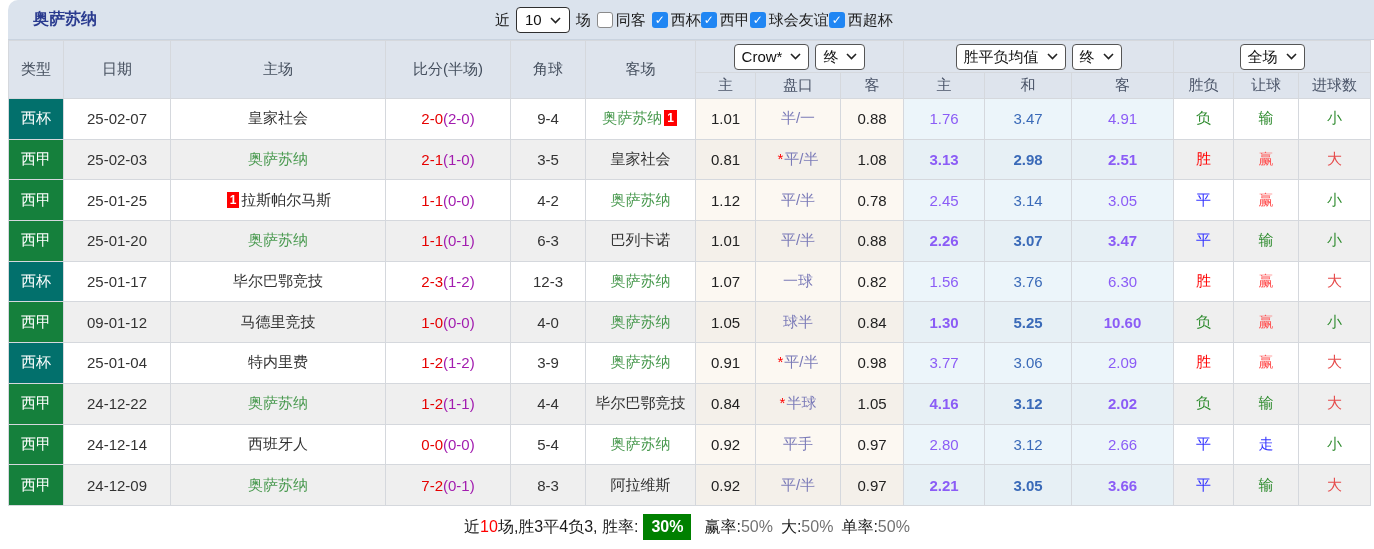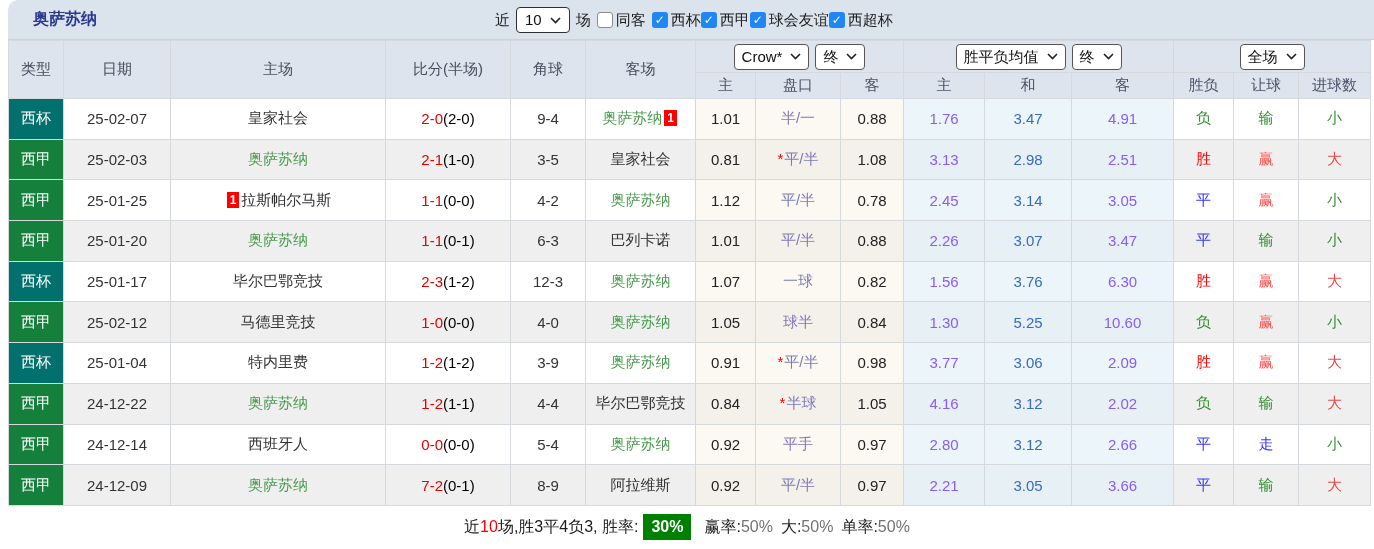--- a/index.html
+++ b/index.html
@@ -50,27 +50,27 @@
   .grp .sel { border-width:1px; border-color:#555; margin:0 3px; padding:2px 7px; }
 
   tbody tr { height:40.7px; }
   tbody td { font-size:15px; color:#333; background:#fff; }
   tbody tr.alt td { background:#efefef; }
 
   td.type { color:#fff; }
   td.odd, td.pan { background:#fcf8f2; }
   tr.alt td.odd, tr.alt td.pan { background:#f4f0ea; }
   td.avg { background:#ecf5fa; color:#8b5cf6; }
-  tr.alt td.avg { background:#e7f0f5; }
+  tr.alt td.avg { background:#e7f0f5;font-weight:bold; }
   td.avg.mid { color:#3a6ab8; }
   td.odd { color:#222; }
   td.pan { color:#7b7bb8; }
   .star { color:#f00; margin-right:1px; }
   .full { color:#e60000; }
-  .half { color:#000000; }
+  .half { color:#a21caf; }
   .name.focus { color:#4a9a50; }
   .badge {
     display:inline-block; background:#f00; color:#fff;
     font-weight:bold; font-size:12px; line-height:16px;
     padding:0 3px; margin:0 2px; vertical-align:1px;
   }
 
   
   .footer {
     height:43px; display:flex; align-items:center; justify-content:center;
@@ -276,21 +276,21 @@
           <td class="odd">0.82</td>
           <td class="avg">1.56</td>
           <td class="avg mid">3.76</td>
           <td class="avg">6.30</td>
           <td class="res" style="color: rgb(255, 0, 0);">胜</td>
           <td class="res" style="color: rgb(255, 82, 82);">赢</td>
           <td class="res" style="color: rgb(230, 76, 76);">大</td>
         </tr>
         <tr class="alt">
           <td class="type" style="background: rgb(21, 128, 60);">西甲</td>
-          <td class="date">25-02-12</td>
+          <td class="date">09-01-12</td>
           <td class="team"><span class="name">马德里竞技</span></td>
           <td class="score"><span class="full">1-0</span><span class="half">(0-0)</span></td>
           <td class="corner">4-0</td>
           <td class="team"><span class="name focus">奥萨苏纳</span></td>
           <td class="odd">1.05</td>
           <td class="pan"><span>球半</span></td>
           <td class="odd">0.84</td>
           <td class="avg">1.30</td>
           <td class="avg mid">5.25</td>
           <td class="avg">10.60</td>
@@ -347,21 +347,21 @@
           <td class="avg">2.66</td>
           <td class="res" style="color: rgb(51, 51, 255);">平</td>
           <td class="res" style="color: rgb(51, 51, 255);">走</td>
           <td class="res" style="color: rgb(46, 139, 46);">小</td>
         </tr>
         <tr class="alt">
           <td class="type" style="background: rgb(21, 128, 60);">西甲</td>
           <td class="date">24-12-09</td>
           <td class="team"><span class="name focus">奥萨苏纳</span></td>
           <td class="score"><span class="full">7-2</span><span class="half">(0-1)</span></td>
-          <td class="corner">8-9</td>
+          <td class="corner">8-3</td>
           <td class="team"><span class="name">阿拉维斯</span></td>
           <td class="odd">0.92</td>
           <td class="pan"><span>平/半</span></td>
           <td class="odd">0.97</td>
           <td class="avg">2.21</td>
           <td class="avg mid">3.05</td>
           <td class="avg">3.66</td>
           <td class="res" style="color: rgb(51, 51, 255);">平</td>
           <td class="res" style="color: rgb(46, 139, 46);">输</td>
           <td class="res" style="color: rgb(230, 76, 76);">大</td>

